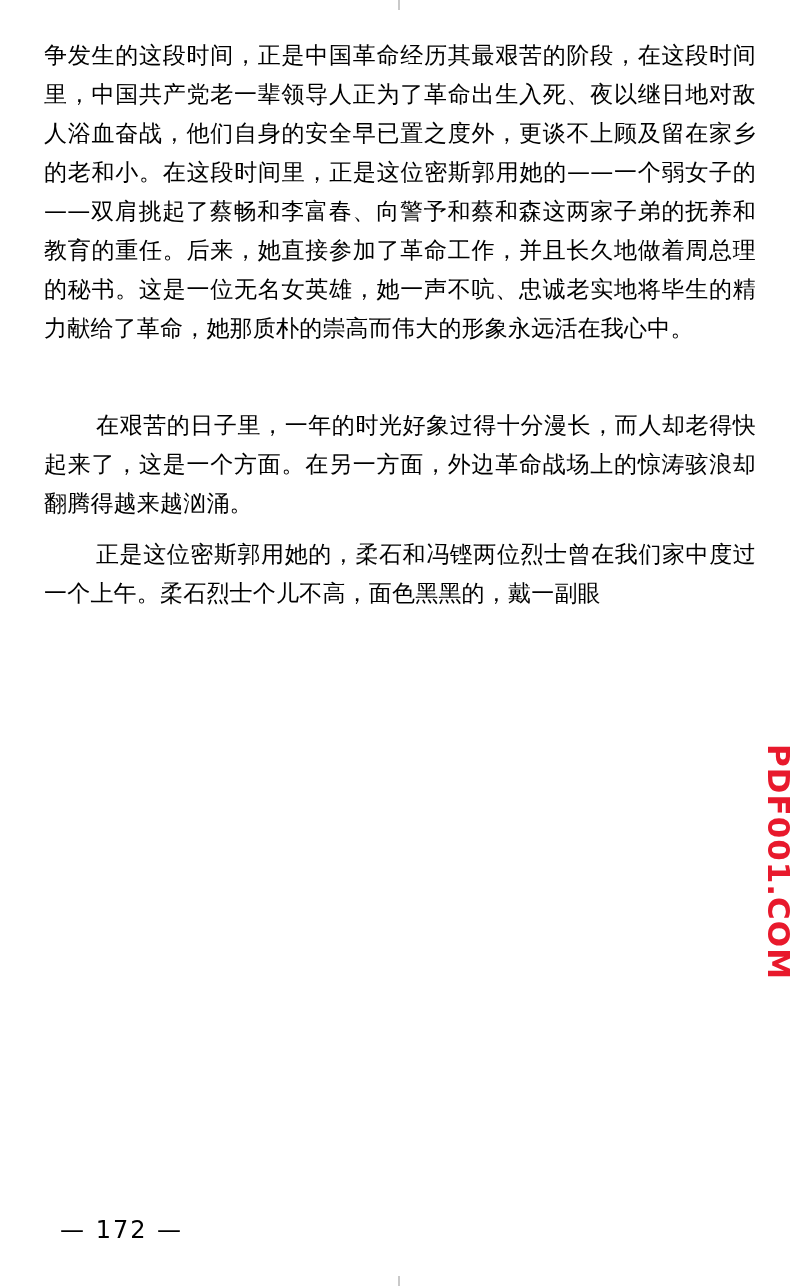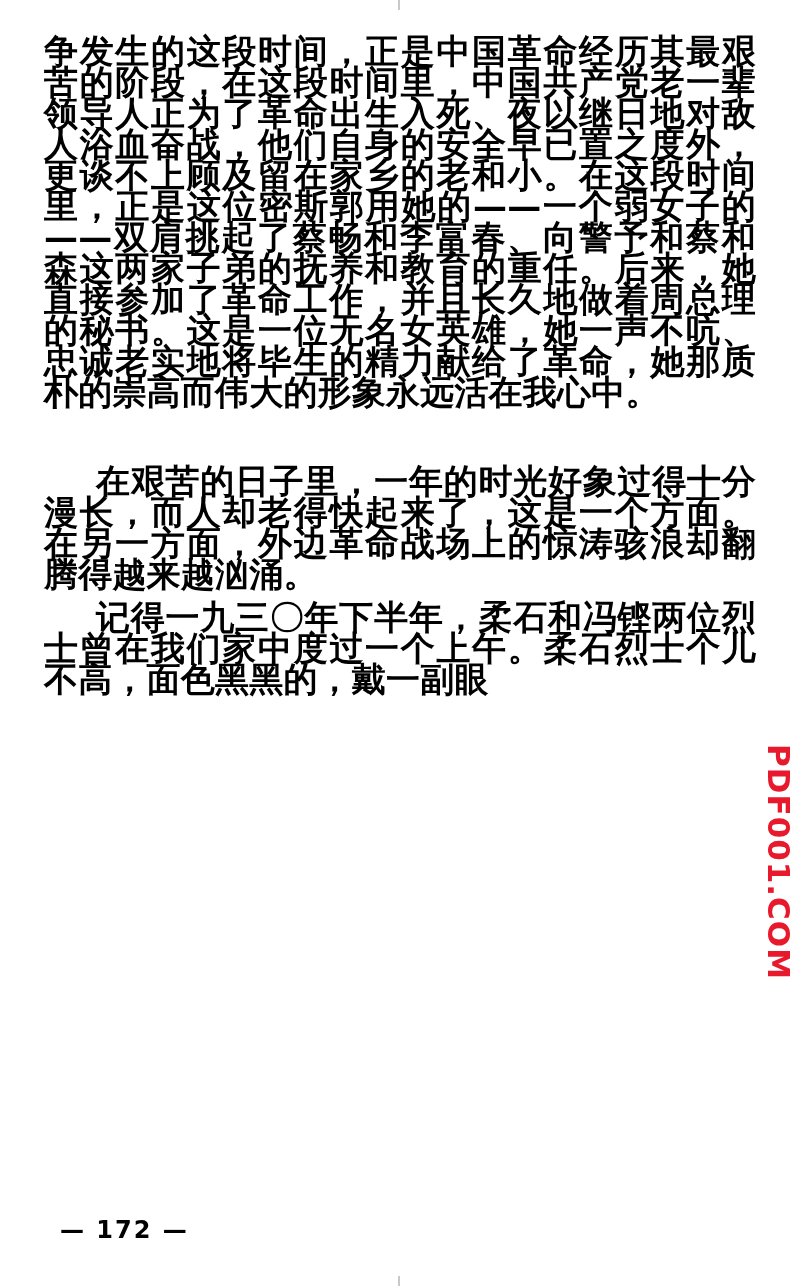--- a/index.html
+++ b/index.html
@@ -20,43 +20,43 @@
     background: #ffffff;
   }
   .content {
     position: absolute;
     left: 44px;
     top: 36px;
     width: 712px;
   }
   .para {
     font-family: "DejaVu Sans", sans-serif;
-    font-size: 34px;
-    line-height: 31px;
+    font-size: 23px;
+    line-height: 39px;
     color: #000000;
     text-align: justify;
     text-justify: inter-character;
     letter-spacing: 0.2px;
     margin: 0;
-    font-weight: 700;
+    font-weight: 400;
   }
   .para.indent {
     text-indent: 52px;
     margin-top: 12px;
   }
   .gap-big {
     height: 46px;
   }
   .folio {
     position: absolute;
     left: 60px;
     top: 1216px;
     font-family: "DejaVu Sans", sans-serif;
     font-size: 24px;
-    font-weight: 700;
+    font-weight: 400;
     color: #000000;
     letter-spacing: 2px;
   }
   .watermark {
     position: absolute;
     right: 6px;
     top: 744px;
     color: #e8192c;
     font-family: "DejaVu Sans", sans-serif;
     font-size: 31px;
@@ -80,19 +80,19 @@
 
 <div class="page">
 
   <div class="edge-mark edge-top"></div>
   <div class="edge-mark edge-bottom"></div>
 
   <div class="content">
     <p class="para">争发生的这段时间，正是中国革命经历其最艰苦的阶段，在这段时间里，中国共产党老一辈领导人正为了革命出生入死、夜以继日地对敌人浴血奋战，他们自身的安全早已置之度外，更谈不上顾及留在家乡的老和小。在这段时间里，正是这位密斯郭用她的——一个弱女子的——双肩挑起了蔡畅和李富春、向警予和蔡和森这两家子弟的抚养和教育的重任。后来，她直接参加了革命工作，并且长久地做着周总理的秘书。这是一位无名女英雄，她一声不吭、忠诚老实地将毕生的精力献给了革命，她那质朴的崇高而伟大的形象永远活在我心中。</p>
     <div class="gap-big"></div>
     <p class="para indent">在艰苦的日子里，一年的时光好象过得十分漫长，而人却老得快起来了，这是一个方面。在另一方面，外边革命战场上的惊涛骇浪却翻腾得越来越汹涌。</p>
-    <p class="para indent">记得一九三〇年下半年，柔石和冯铿两位烈士曾在我们家中度过一个上午。柔石烈士个儿不高，面色黑黑的，戴一副眼</p>
+    <p class="para indent">正是这位密斯郭用她的，柔石和冯铿两位烈士曾在我们家中度过一个上午。柔石烈士个儿不高，面色黑黑的，戴一副眼</p>
   </div>
 
   <div class="folio">— 172 —</div>
   <div class="watermark">PDF001.COM</div>
 
 </div>
 
 </body></html>

